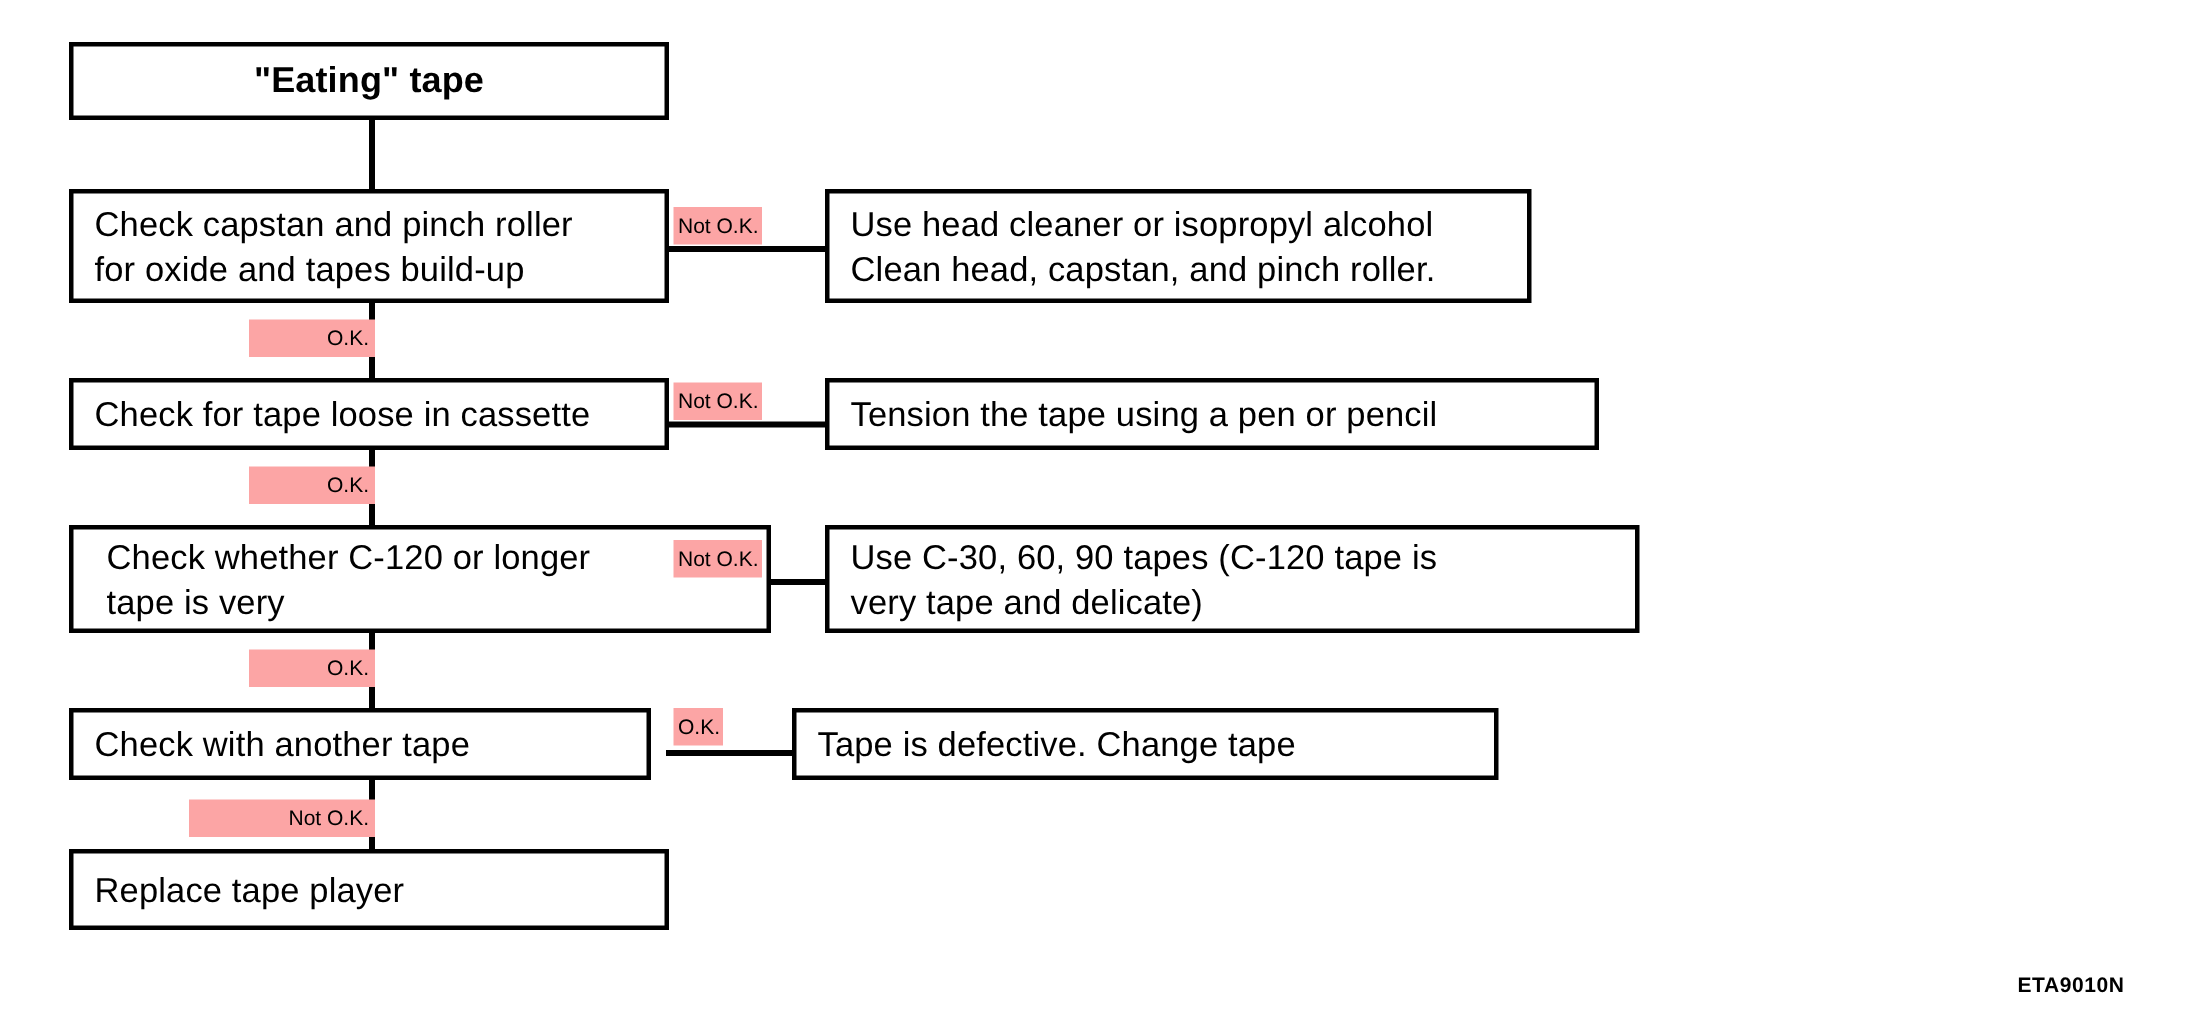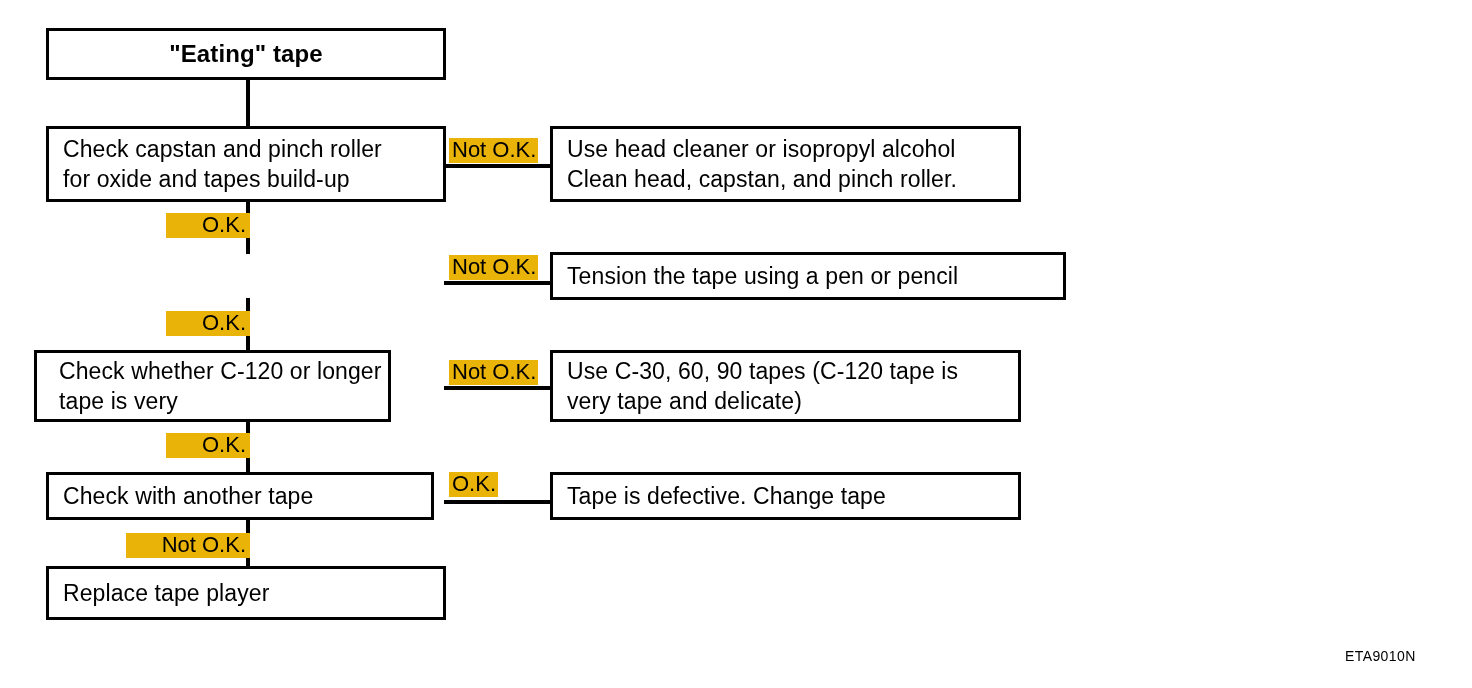--- a/index.html
+++ b/index.html
@@ -57,39 +57,39 @@
   .hline {
     position: absolute;
     background: #000000;
     height: 4px;
     z-index: 1;
   }
 
   
   .edge-label {
     position: absolute;
-    font-size: 22px;
+    font-size: 14px;
     line-height: 24px;
     white-space: nowrap;
-    background: #eab308;
+    background: #fca5a5;
     z-index: 4;
   }
   .edge-label.right-of-box {
     padding: 0 2px 1px 3px;
   }
   .edge-label.left-of-vline {
     text-align: right;
     padding: 0 4px 1px 0;
   }
 
   
   #ref-code {
     position: absolute;
     font-size: 14px;
-    font-weight: normal;
+    font-weight: bold;
     letter-spacing: 0.4px;
     white-space: nowrap;
   }
 </style>
 </head>
 <body>
 
 <div id="flowchart">
 
   <div class="node title" style="left:46px; top:28px; width:400px; height:52px;">
@@ -107,55 +107,58 @@
   <div class="edge-label right-of-box" style="left:449px; top:138px;">Not O.K.</div>
 
   <div class="node" style="left:550px; top:126px; width:471px; height:76px;">
     <span class="line">Use head cleaner or isopropyl alcohol</span>
     <span class="line">Clean head, capstan, and pinch roller.</span>
   </div>
 
   <div class="vline" style="left:246px; top:200px; height:54px;"></div>
   <div class="edge-label left-of-vline" style="left:166px; top:213px; width:80px;">O.K.</div>
 
+  <div class="node" style="left:46px; top:252px; width:400px; height:48px;">
+    <span class="line">Check for tape loose in cassette</span>
+  </div>
 
   <div class="hline" style="left:444px; top:281px; width:108px;"></div>
   <div class="edge-label right-of-box" style="left:449px; top:255px;">Not O.K.</div>
 
   <div class="node" style="left:550px; top:252px; width:516px; height:48px;">
     <span class="line">Tension the tape using a pen or pencil</span>
   </div>
 
   <div class="vline" style="left:246px; top:298px; height:54px;"></div>
   <div class="edge-label left-of-vline" style="left:166px; top:311px; width:80px;">O.K.</div>
 
-  <div class="node" style="left:34px; top:350px; width:357px; height:72px;padding-left:22px;">
+  <div class="node" style="left:46px; top:350px; width:468px; height:72px;padding-left:22px;">
     <span class="line">Check whether C-120 or longer</span>
     <span class="line">tape is very</span>
   </div>
 
   <div class="hline" style="left:444px; top:386px; width:108px;"></div>
   <div class="edge-label right-of-box" style="left:449px; top:360px;">Not O.K.</div>
 
-  <div class="node" style="left:550px; top:350px; width:471px; height:72px;">
+  <div class="node" style="left:550px; top:350px; width:543px; height:72px;">
     <span class="line">Use C-30, 60, 90 tapes (C-120 tape is</span>
     <span class="line">very tape and delicate)</span>
   </div>
 
   <div class="vline" style="left:246px; top:420px; height:54px;"></div>
   <div class="edge-label left-of-vline" style="left:166px; top:433px; width:80px;">O.K.</div>
 
   <div class="node" style="left:46px; top:472px; width:388px; height:48px;">
     <span class="line">Check with another tape</span>
   </div>
 
   <div class="hline" style="left:444px; top:500px; width:108px;"></div>
   <div class="edge-label right-of-box" style="left:449px; top:472px;">O.K.</div>
 
-  <div class="node" style="left:550px; top:472px; width:471px; height:48px;">
+  <div class="node" style="left:528px; top:472px; width:471px; height:48px;">
     <span class="line">Tape is defective. Change tape</span>
   </div>
 
   <div class="vline" style="left:246px; top:518px; height:50px;"></div>
   <div class="edge-label left-of-vline" style="left:126px; top:533px; width:120px;">Not O.K.</div>
 
   <div class="node" style="left:46px; top:566px; width:400px; height:54px;">
     <span class="line">Replace tape player</span>
   </div>
 

